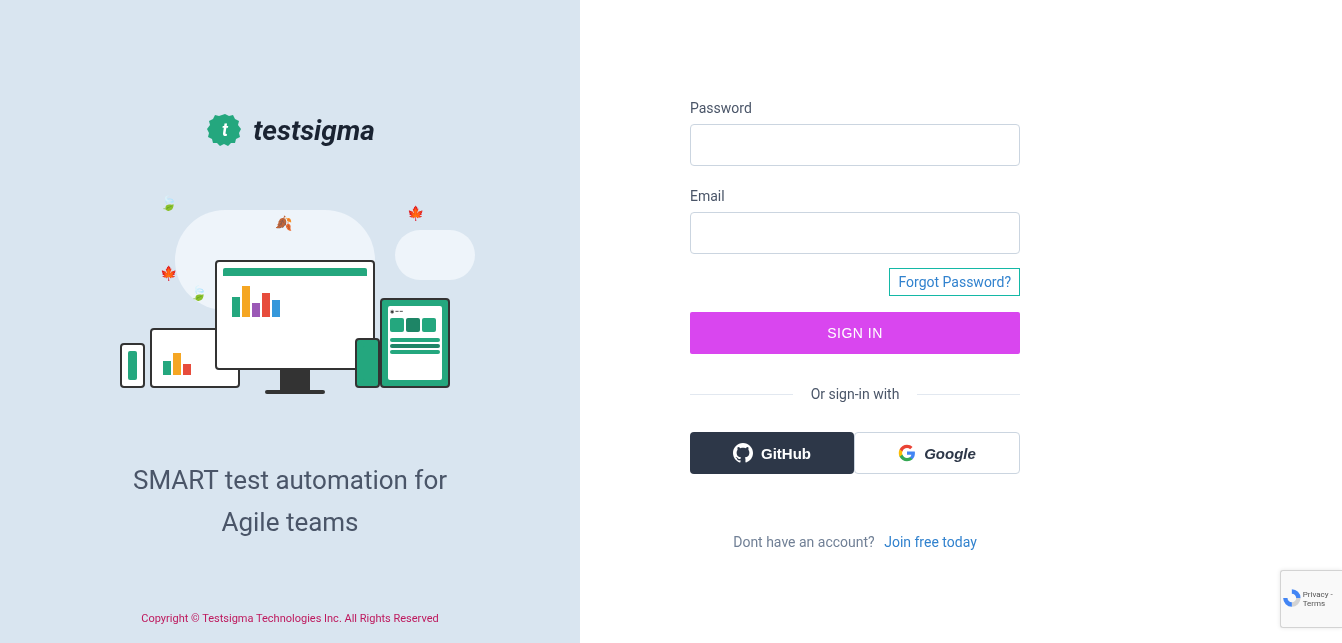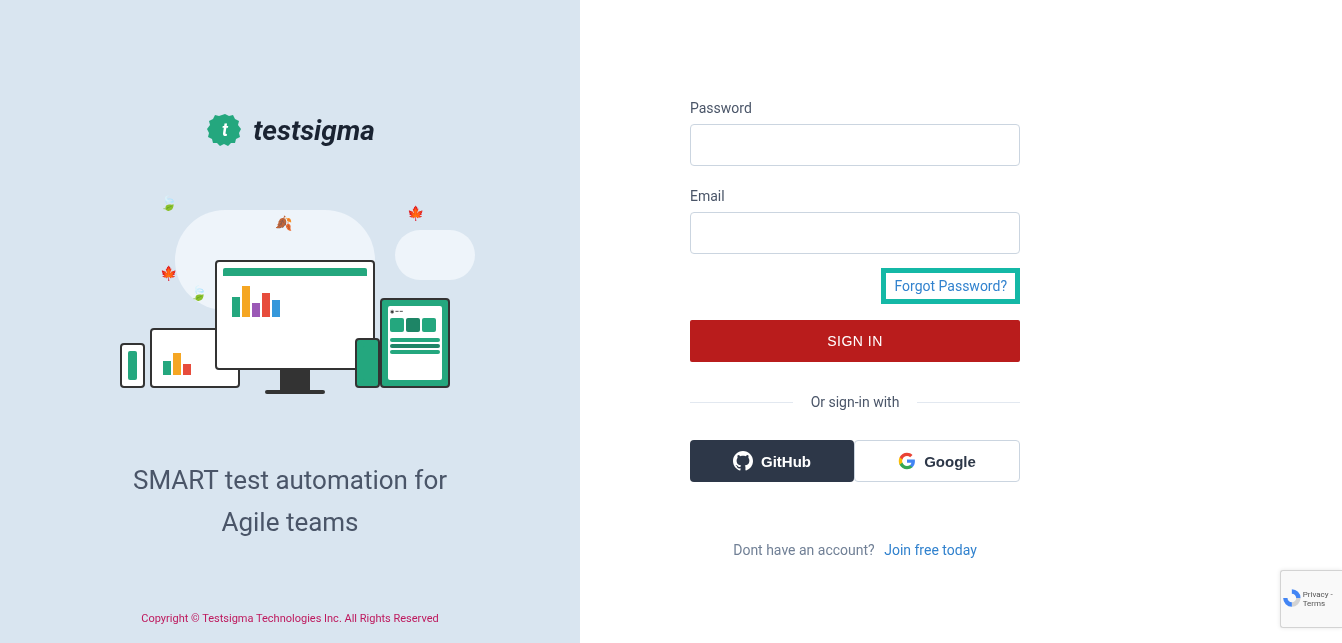--- a/index.html
+++ b/index.html
@@ -224,28 +224,28 @@
       text-align: right;
       margin-bottom: 16px;
       margin-top: -8px;
     }
     
     .forgot-password-link {
       display: inline-block;
       font-size: 14px;
       color: #3182ce;
       text-decoration: none;
-      border: 5px solid #14b8a6;
+      border: 1px solid #14b8a6;
       padding: 5px 8px;
     }
     
     .signin-button {
       width: 100%;
       height: 42px;
-      background: #b91c1c;
+      background: #d946ef;
       color: #fff;
       border: none;
       font-size: 14px;
       font-weight: 500;
       letter-spacing: 0.5px;
       cursor: pointer;
       border-radius: 2px;
       margin-bottom: 32px;
     }
     
@@ -289,20 +289,21 @@
     .github-btn {
       background: #2d3748;
       color: #fff;
       border: none;
     }
     
     .google-btn {
       background: #fff;
       color: #2d3748;
       border: 1px solid #cbd5e0;
+      font-style: italic;
     }
     
     .signup-prompt {
       text-align: center;
       font-size: 14px;
       color: #718096;
     }
     
     .signup-link {
       color: #3182ce;

